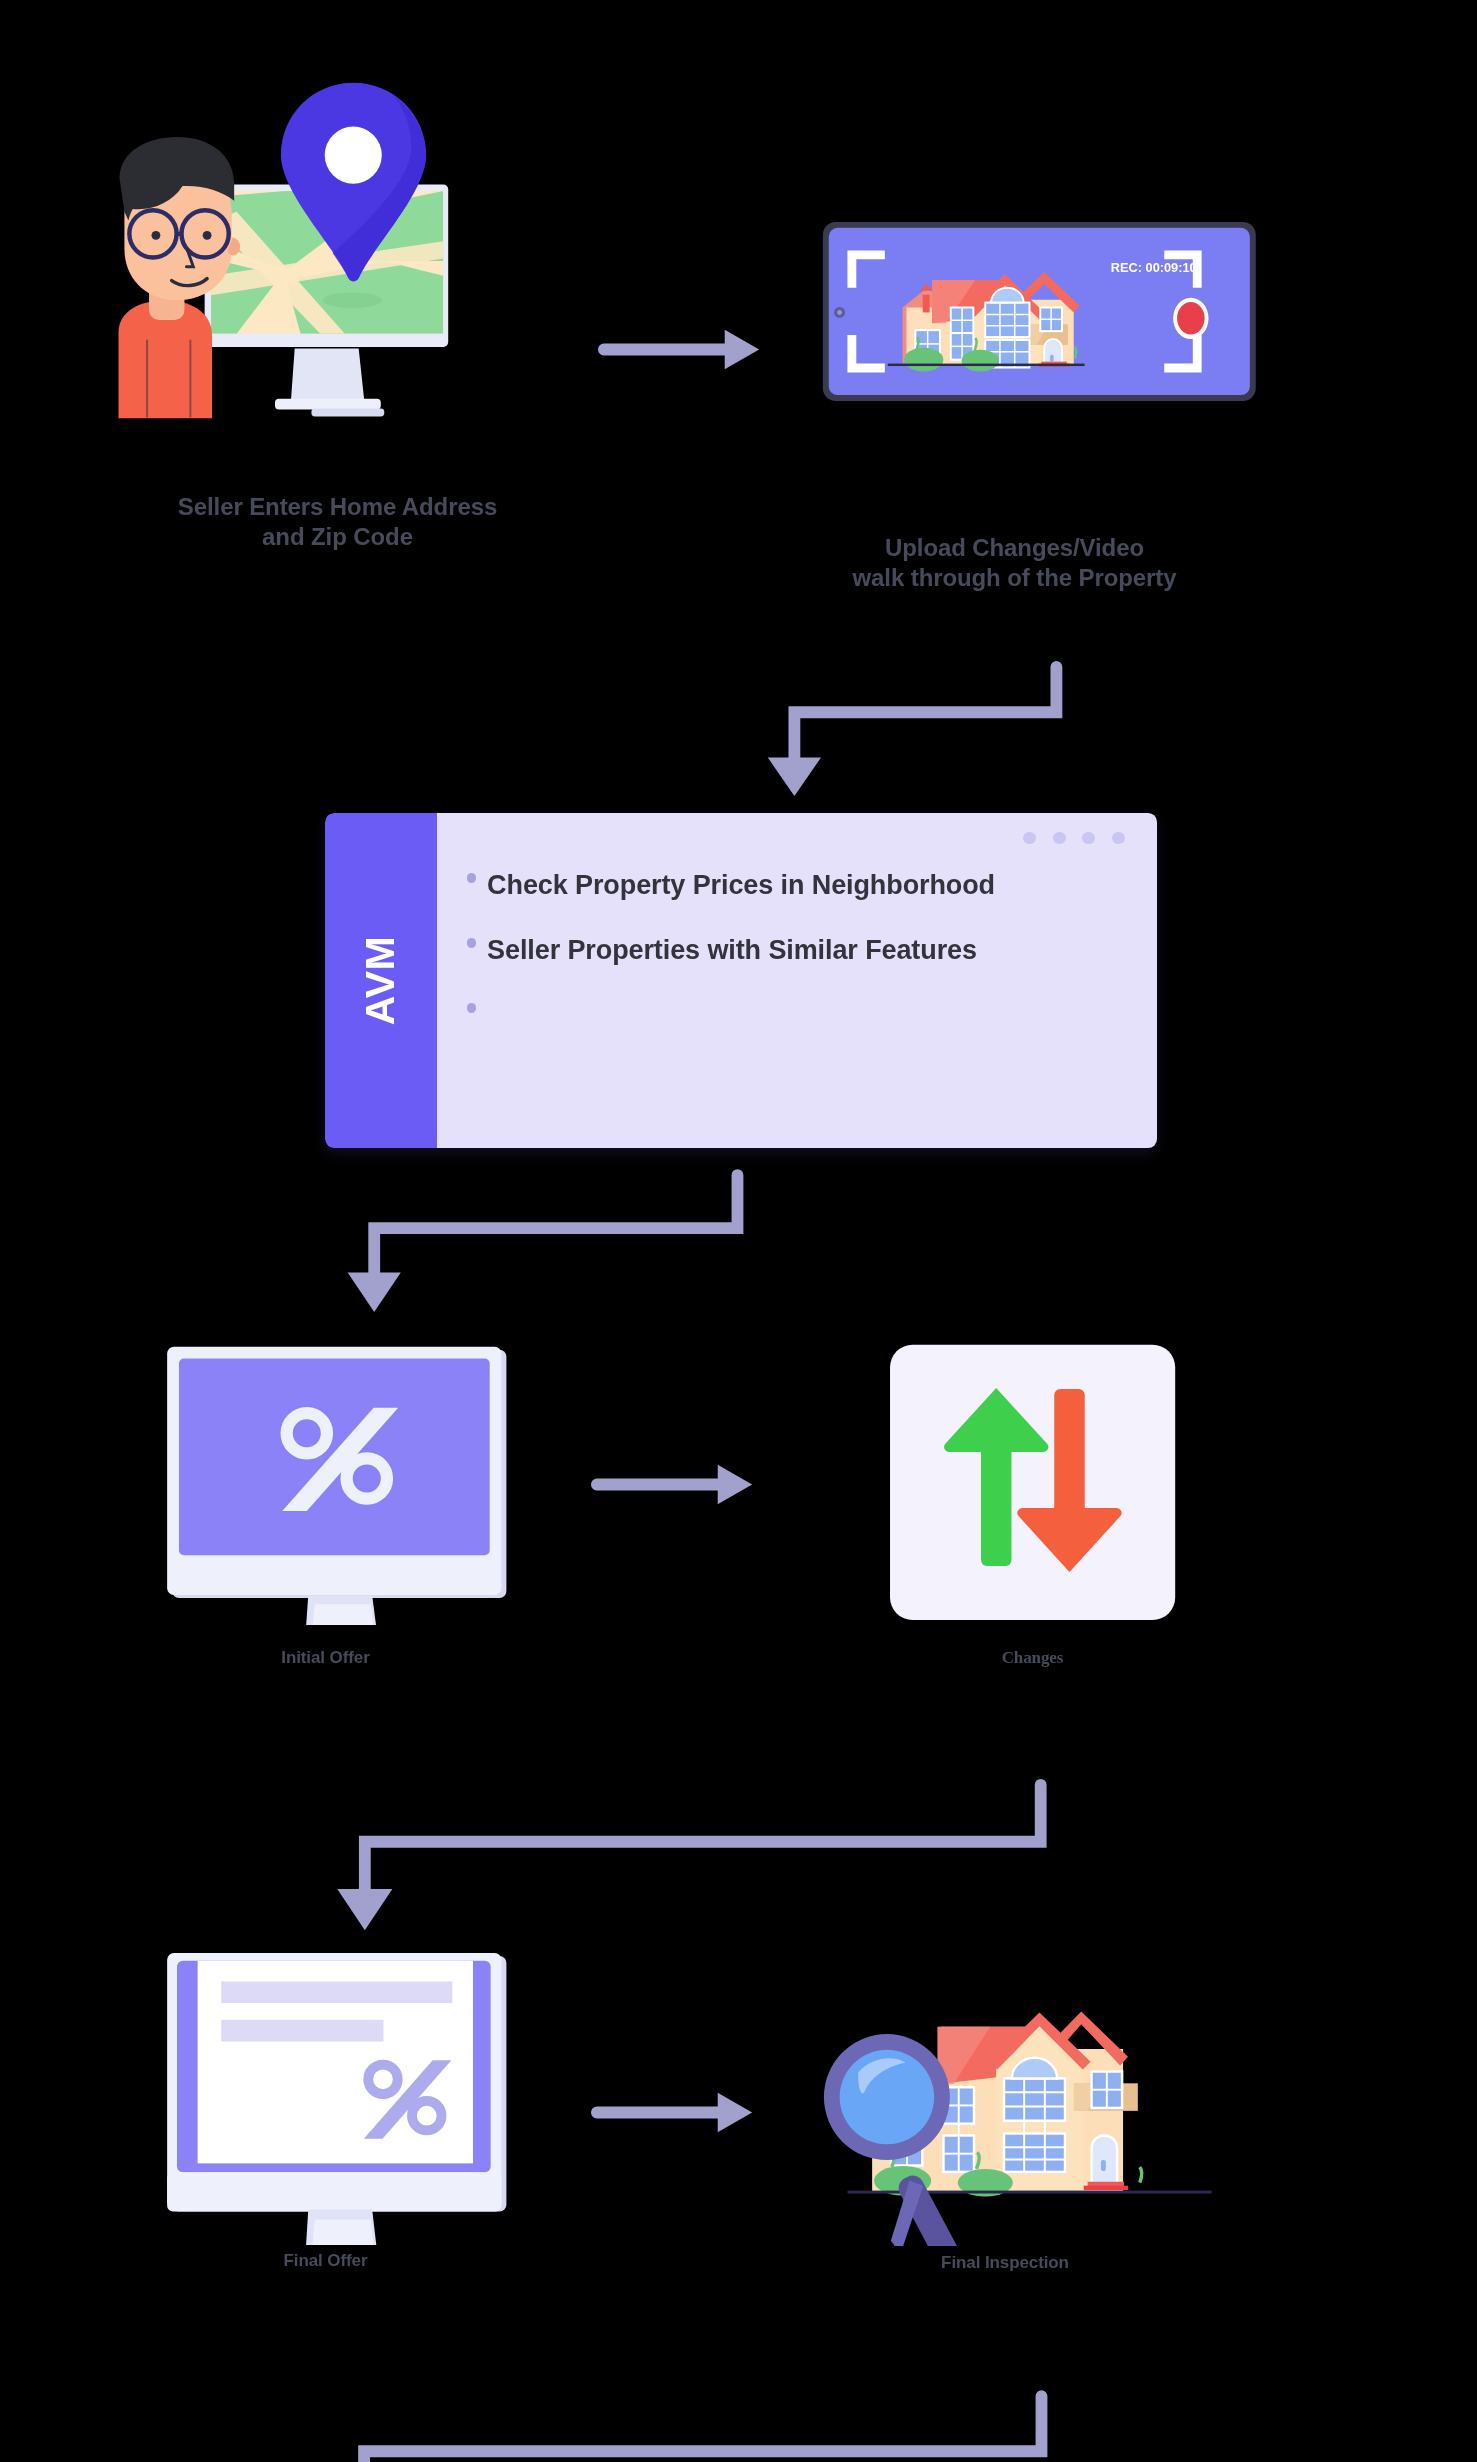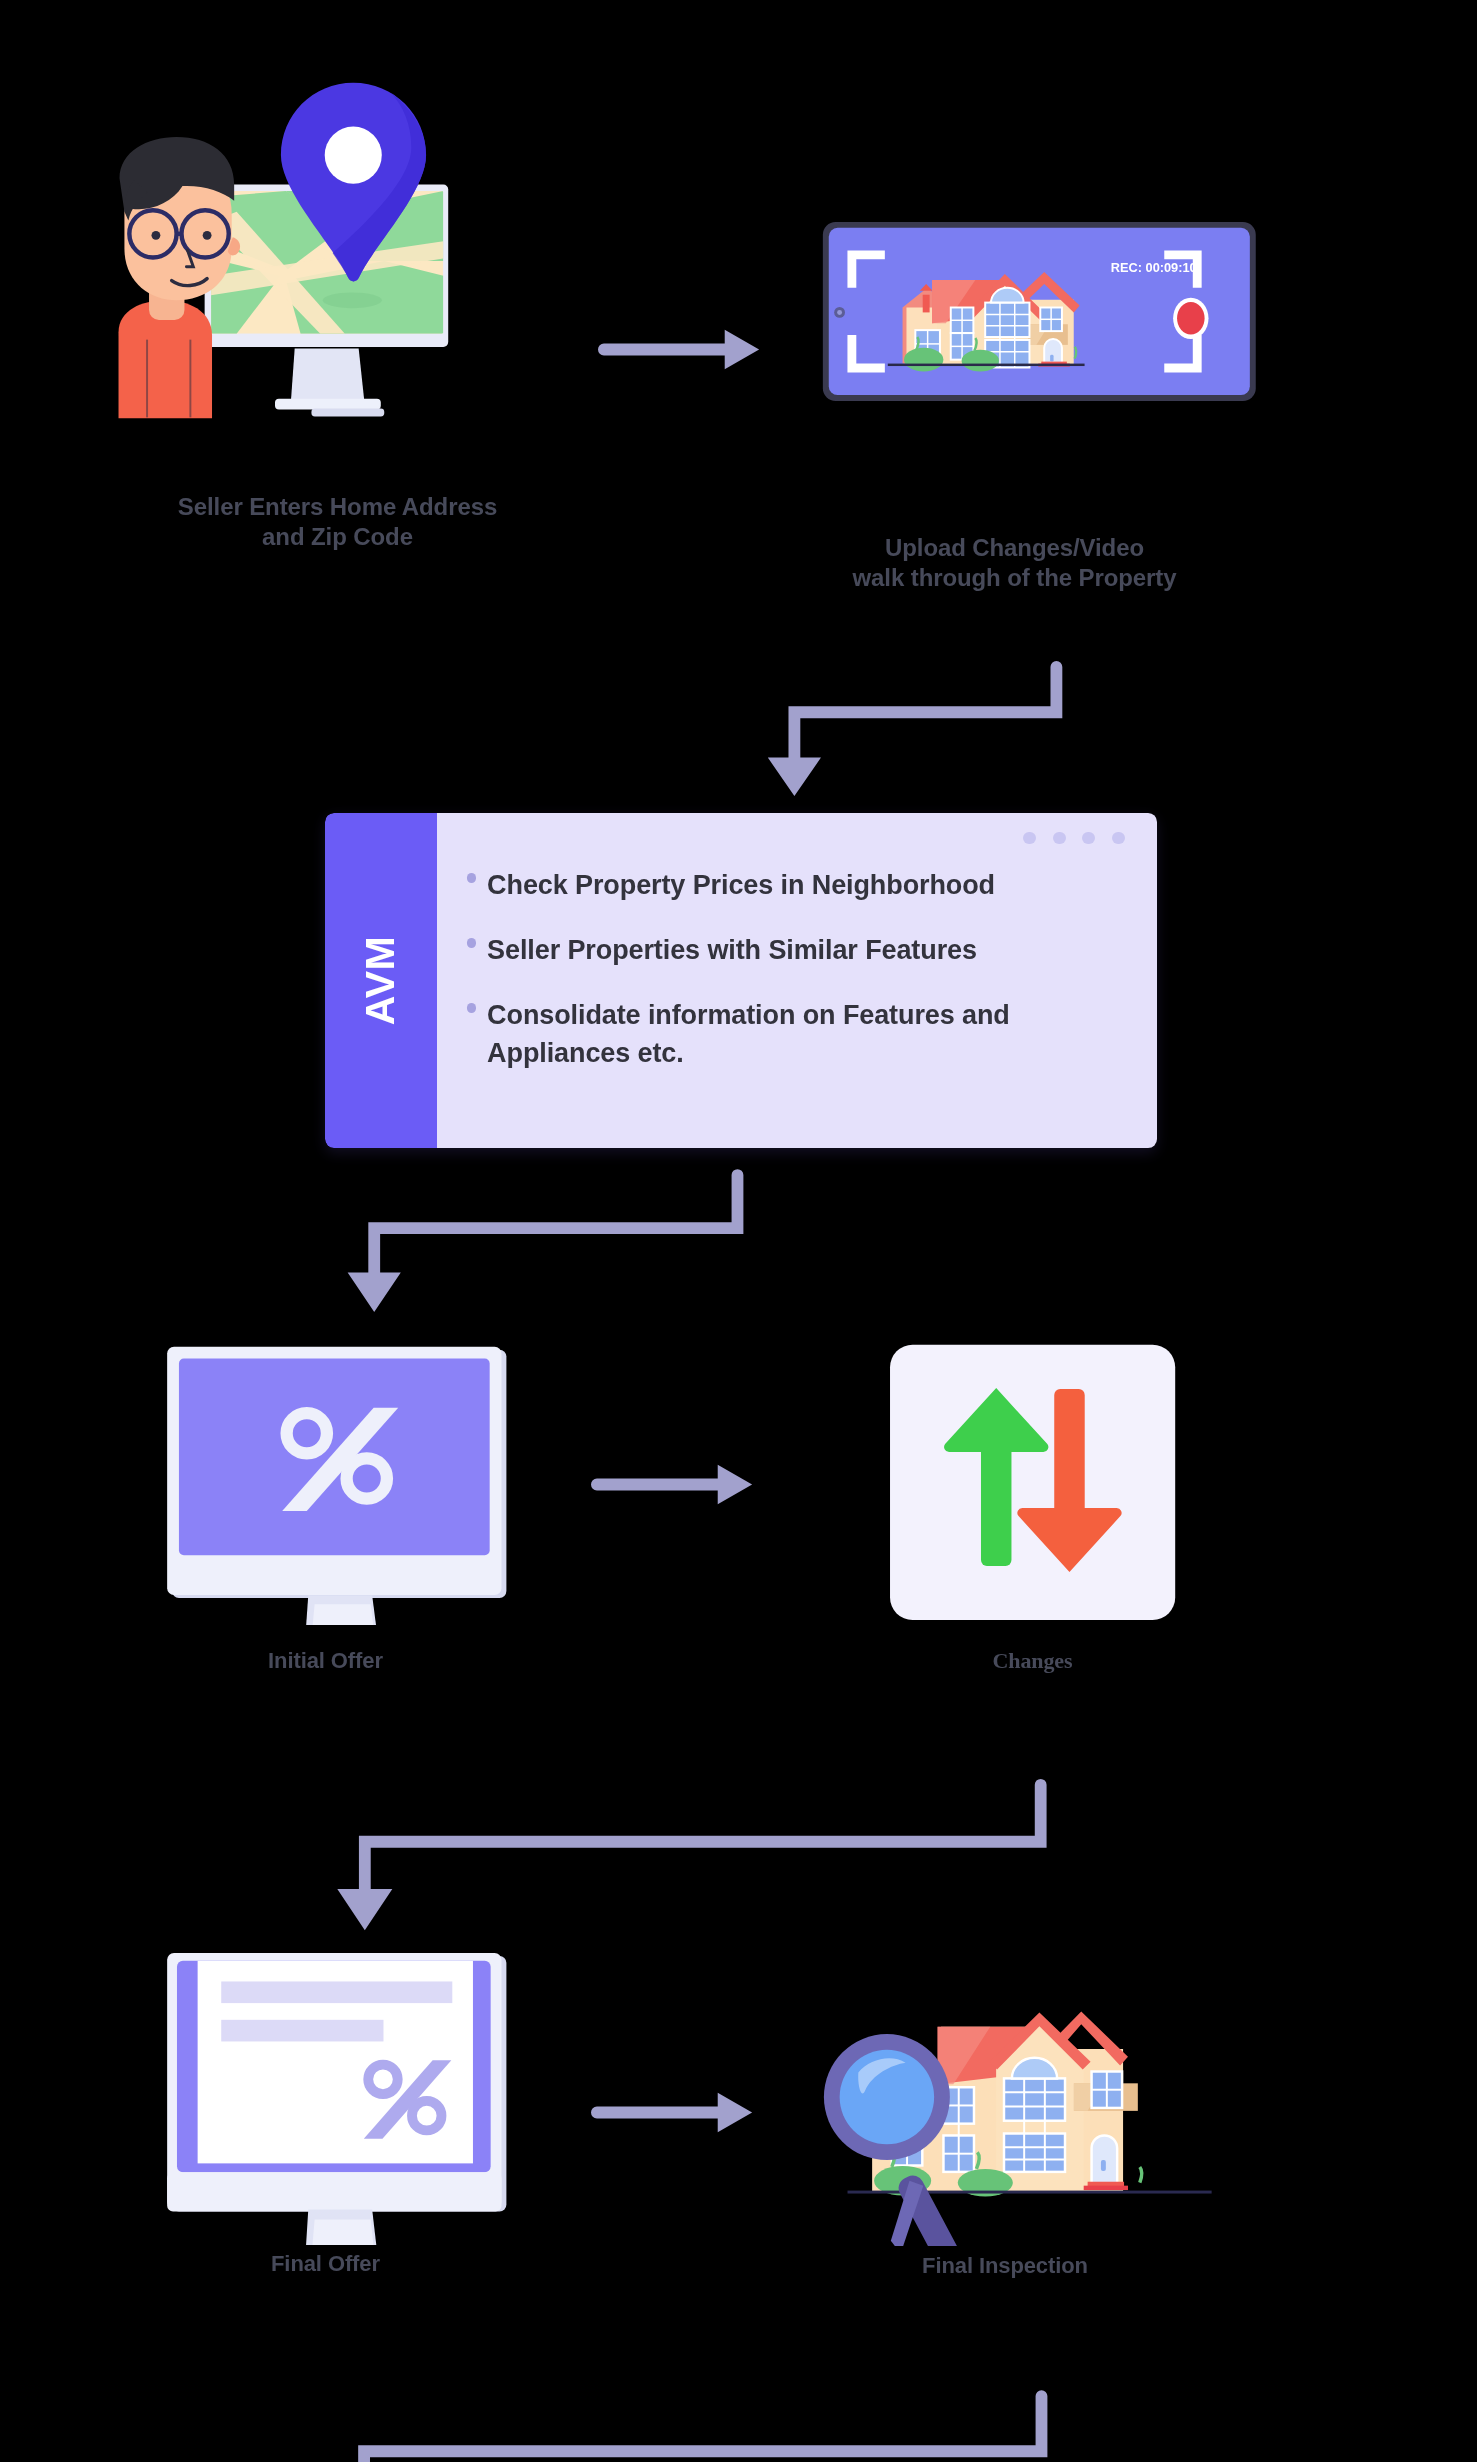--- a/index.html
+++ b/index.html
@@ -23,21 +23,21 @@
   .node-art { position: relative; }
   .node-label {
     text-align: center;
     font-weight: 700;
     color: #474a5a;
     line-height: 1.25;
     letter-spacing: -0.1px;
     white-space: pre-line;
   }
   .label-lg { font-size: 24px; }
-  .label-md { font-size: 22px; }
+  .label-md { font-size: 17px; }
 
   
   .avm-card {
     position: absolute;
     display: flex;
     border-radius: 8.9px;
     overflow: hidden;
     box-shadow: 0 4.9px 13.8px rgba(80,70,160,0.22);
   }
   .avm-side {
@@ -264,21 +264,20 @@
       <div class="avm-item">
         <span class="avm-bullet"></span>
         <span class="avm-text">Check Property Prices in Neighborhood</span>
       </div>
       <div class="avm-item">
         <span class="avm-bullet"></span>
         <span class="avm-text">Seller Properties with Similar Features</span>
       </div>
       <div class="avm-item">
         <span class="avm-bullet"></span>
-        <span class="avm-text" style="max-width:586px;">Consolidate information on Features and Appliances etc.</span>
       </div>
     </div>
   </div>
 
   <div class="conn" style="left:325px; top:1162px;">
     <svg width="443" height="158" viewBox="0 0 900 320" xmlns="http://www.w3.org/2000/svg">
       <path d="M838 14 A12 12 0 0 1 850 26 L850 146 L112 146 L112 224 L154 224 L100 304 L46 224 L88 224 L88 122 L826 122 L826 26 A12 12 0 0 1 838 14 Z" fill="#a2a1cd"></path>
     </svg>
   </div>
 

